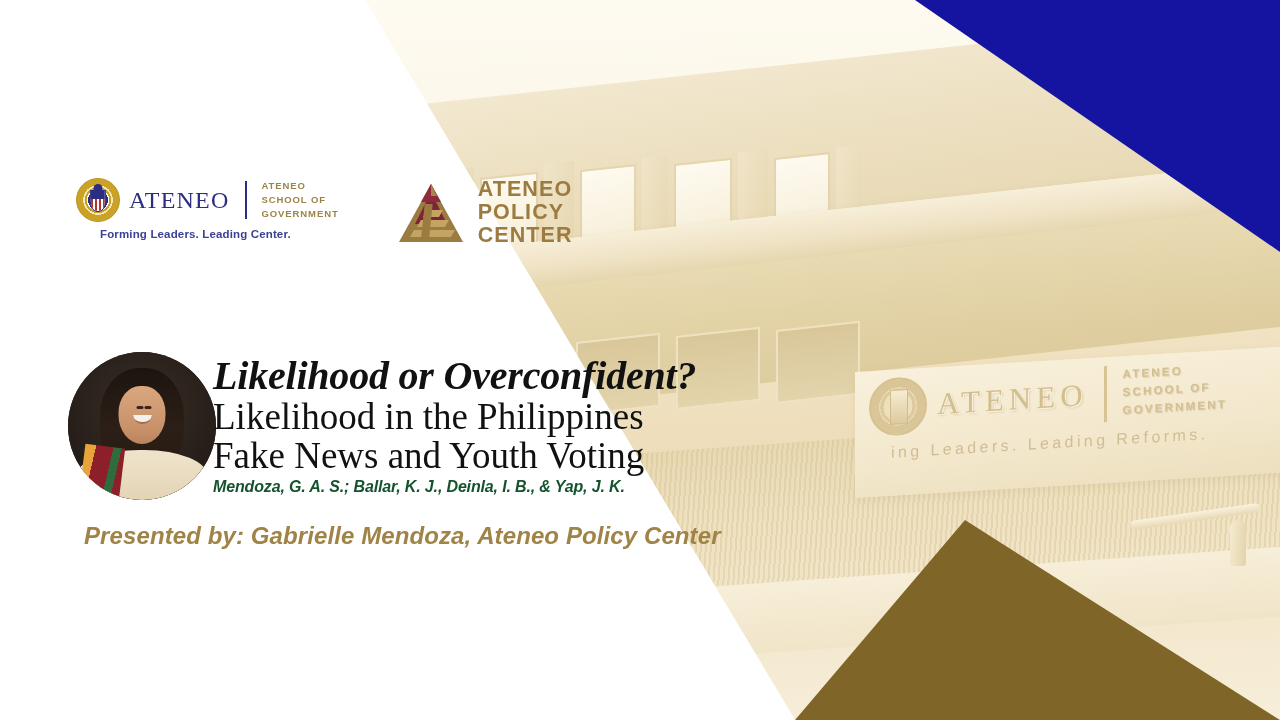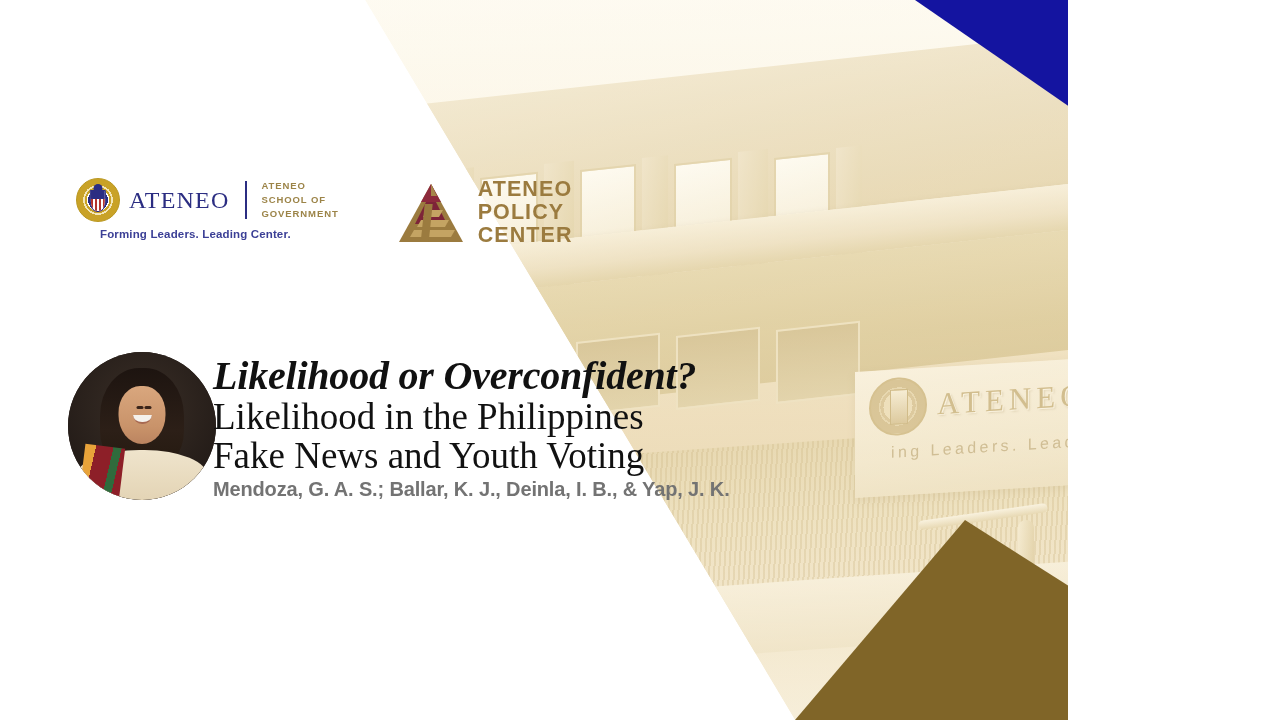--- a/index.html
+++ b/index.html
@@ -2,21 +2,21 @@
 <html><head>
 <meta charset="utf-8">
 <style>
   html, body {
     margin: 0;
     padding: 0;
     background: #ffffff;
   }
   #slide {
     position: relative;
-    width: 1068px;
+    width: 1280px;
     height: 720px;
     overflow: hidden;
     background: #ffffff;
     font-family: "Liberation Sans", sans-serif;
   }
 
   
   .photo-wedge {
     position: absolute;
     inset: 0;
@@ -381,25 +381,26 @@
     white-space: nowrap;
   }
   .title-line2 {
     font-family: "Liberation Serif", serif;
     font-size: 37px;
     line-height: 1.06;
     color: #111111;
   }
   .authors {
     margin-top: 3px;
-    font-size: 20px;
+    font-size: 16px;
     font-weight: bold;
     letter-spacing: -0.15px;
-    color: #737373;
+    color: #14532d;
     white-space: nowrap;
+    font-style: italic;
   }
   .presenter {
     position: absolute;
     left: 84px; top: 522px;
     font-size: 24px;
     font-weight: bold;
     font-style: italic;
     letter-spacing: .1px;
     color: #a08346;
     white-space: nowrap;
@@ -524,14 +525,15 @@
     <div class="p-sash"></div>
   </div>
 
   <div class="title-block">
     <div class="title-line1">Likelihood or Overconfident?</div>
     <div class="title-line2">Likelihood in the Philippines</div>
     <div class="title-line2">Fake News and Youth Voting</div>
     <div class="authors">Mendoza, G. A. S.; Ballar, K. J., Deinla, I. B., &amp; Yap, J. K.</div>
   </div>
 
+  <div class="presenter">Presented by: Gabrielle Mendoza, Ateneo Policy Center</div>
 
 </div>
 
 </body></html>

